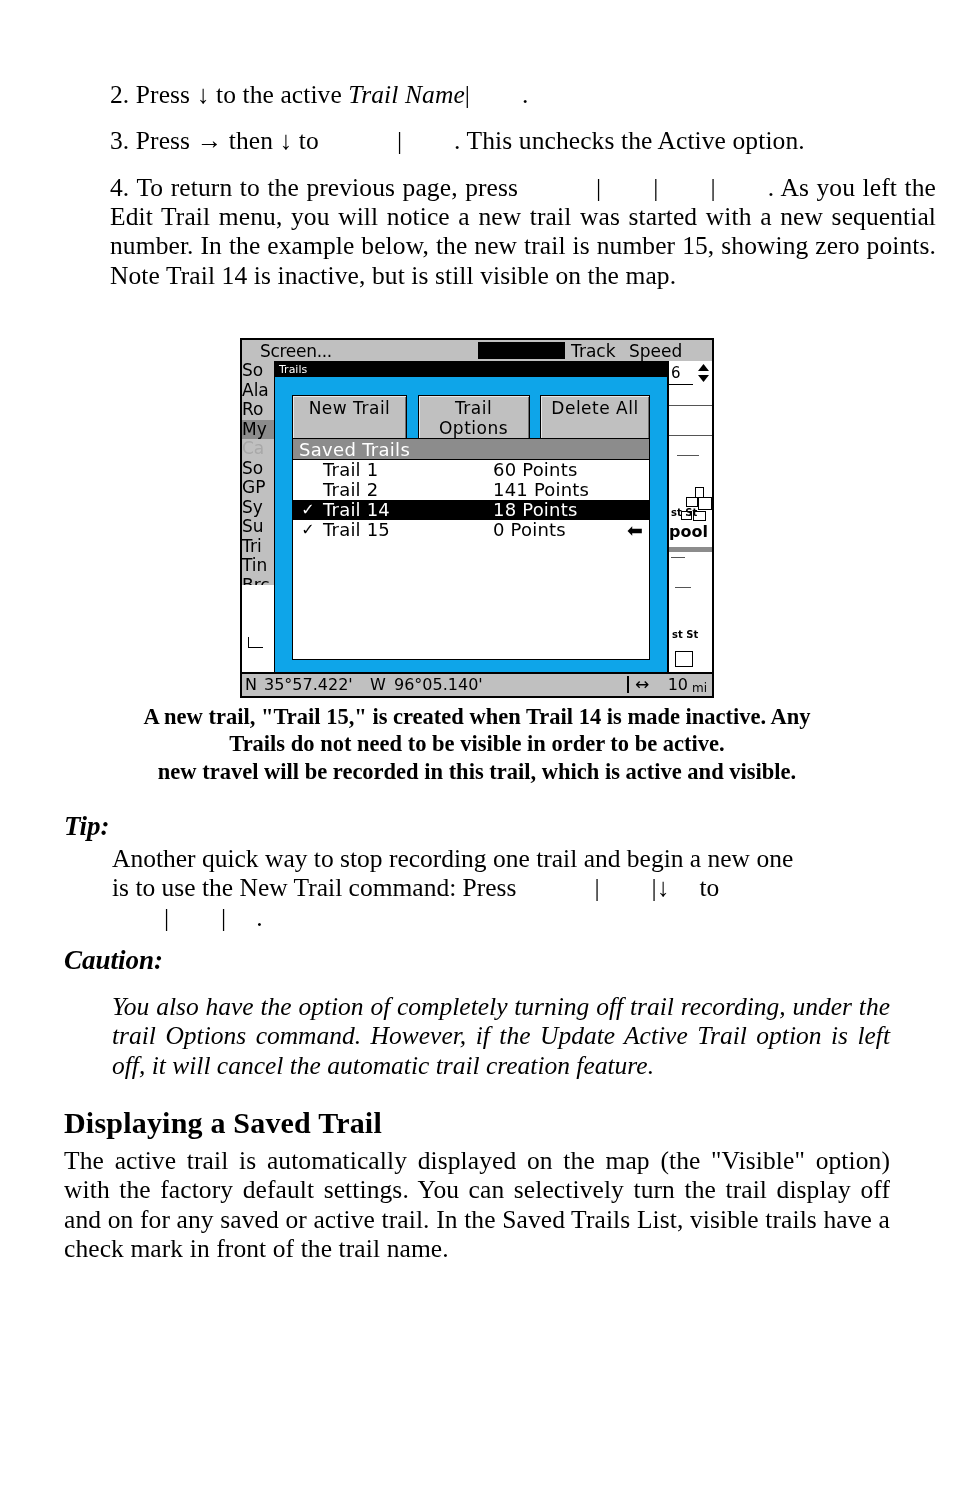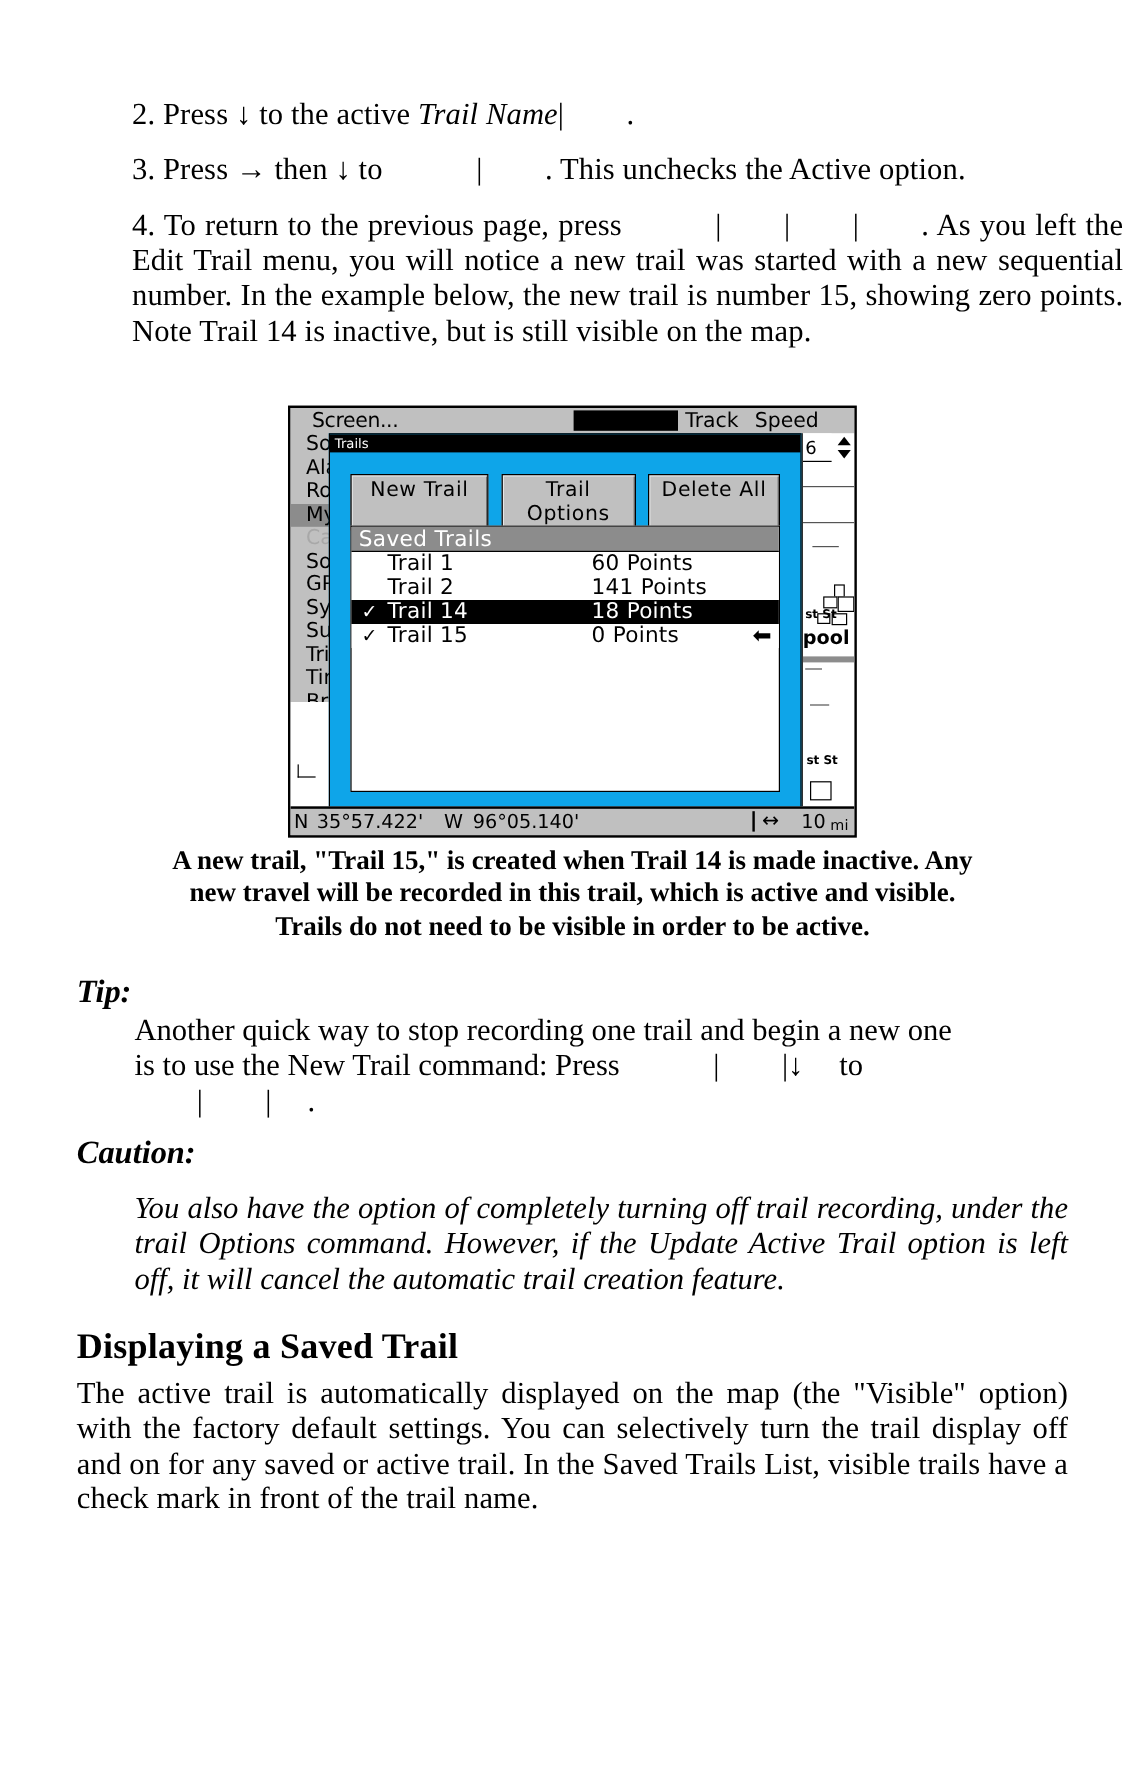--- a/index.html
+++ b/index.html
@@ -109,21 +109,20 @@
     position: absolute;
     left: 0; top: 21px;
     width: 36px;
     height: 224px;
     background: #c0c0c0;
   }
   .sidebar .si {
     height: 19.5px;
     line-height: 19.5px;
     font-size: 17px;
-    padding-left: 13px;
     color: #000;
     white-space: nowrap;
     overflow: hidden;
     box-sizing: border-box;
   }
   .sidebar .si.sel { background: #8c8c8c; }
   .sidebar .si.dis { color: #a8a8a8; }
 
   .right-panel {
     position: absolute;
@@ -488,22 +487,22 @@
         <span class="sb-arrow">↔</span>
         <span class="sb-scale">10</span>
         <span class="sb-unit">mi</span>
       </div>
 
     </div>
   </div>
 
   <div class="caption">
     <div>A new trail, "Trail 15," is created when Trail 14 is made inactive. Any</div>
+    <div>Trails do not need to be visible in order to be active.</div>
     <div>new travel will be recorded in this trail, which is active and visible.</div>
-    <div>Trails do not need to be visible in order to be active.</div>
   </div>
 
   <div class="lower">
 
 
     <h3 class="label">Tip:</h3>
     <div class="indent">
       <p class="ind">Another quick way to stop recording one trail and begin a new one</p>
       <p class="ind">
         <span>is to use the New Trail command: Press</span><span class="keygap lg"></span><span class="bar">|</span><span class="keygap"></span><span class="bar">|</span><span>↓</span><span class="keygap sm"></span><span>to</span>

